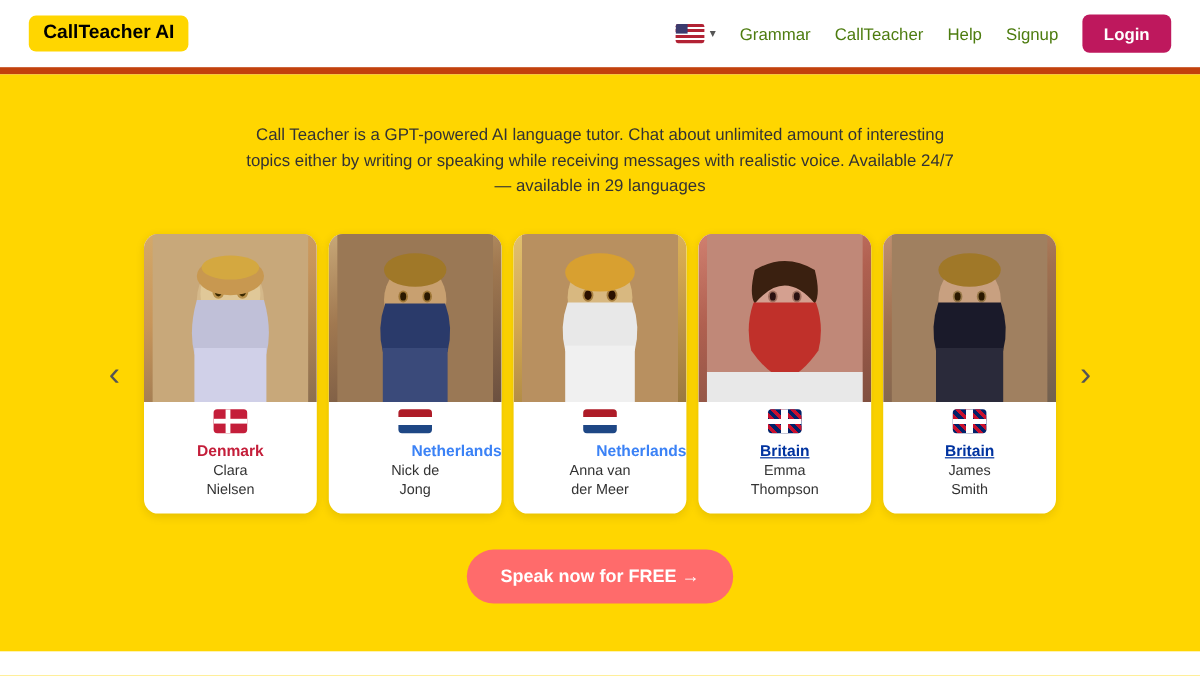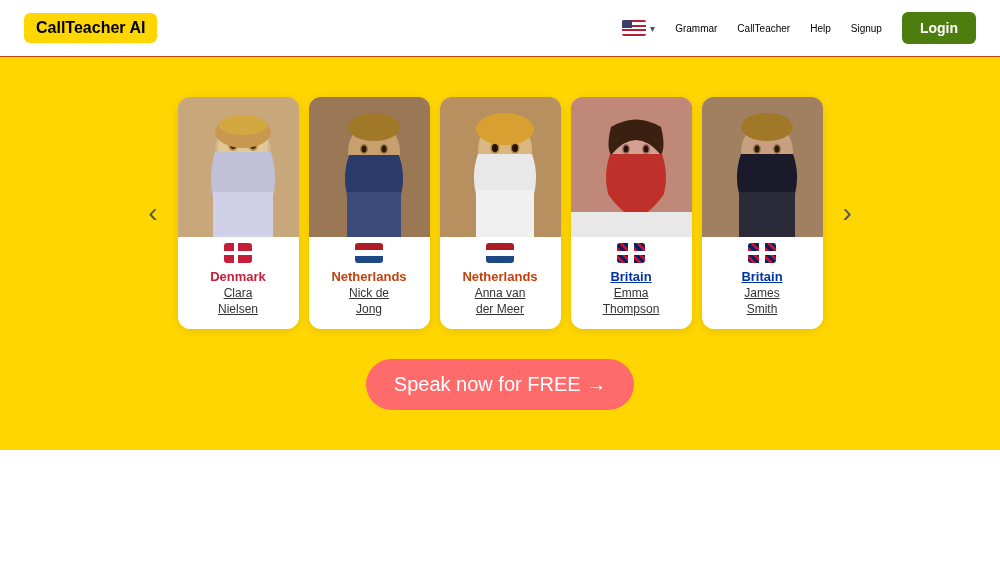--- a/index.html
+++ b/index.html
@@ -1,21 +1,21 @@
 <!DOCTYPE html>
 <html><head>
   <meta charset="utf-8">
   <style>
     * { box-sizing: border-box; margin: 0; padding: 0; }
     body { font-family: -apple-system, BlinkMacSystemFont, 'Segoe UI', Arial, sans-serif; width: 1000px; overflow-x: hidden; background: #fff; }
 
     
     .navbar {
       display: flex; align-items: center; justify-content: space-between;
-      padding: 12px 24px; background: #fff; border-bottom: 1px solid #c2410c;
+      padding: 12px 24px; background: #fff; border-bottom: 6px solid #c2410c;
     }
     .logo {
       background: #FFD600; padding: 6px 12px; border-radius: 6px;
       font-weight: 700; font-size: 16px; color: #000;
     }
     .nav-right { display: flex; align-items: center; gap: 20px; }
     .lang-selector {
       display: flex; align-items: center; gap: 4px; cursor: pointer;
       font-size: 14px;
     }
@@ -27,23 +27,23 @@
         #B22234 57.14%, #B22234 71.42%, #fff 71.42%, #fff 85.71%,
         #B22234 85.71%, #B22234 100%);
       border-radius: 2px;
       position: relative; overflow: hidden;
     }
     .flag-us::after {
       content: ''; position: absolute; top: 0; left: 0;
       width: 40%; height: 53%;
       background: #3C3B6E;
     }
-    .nav-link { font-size: 10px; color: #000000; cursor: pointer; text-decoration: none; }
+    .nav-link { font-size: 14px; color: #4d7c0f; cursor: pointer; text-decoration: none; }
     .login-btn {
-      background: #4d7c0f; color: #fff; border: none; padding: 8px 18px;
+      background: #be185d; color: #fff; border: none; padding: 8px 18px;
       border-radius: 6px; font-size: 14px; font-weight: 600; cursor: pointer;
     }
     .chevron-down { font-size: 10px; color: #555; }
 
     
     .hero {
       background: #FFD600; padding: 40px 60px 30px;
       text-align: center;
     }
     .hero-title {
@@ -61,44 +61,44 @@
     }
     .carousel-arrow {
       font-size: 28px; font-weight: 300; color: #555; cursor: pointer;
       background: none; border: none; padding: 10px;
     }
     .carousel-cards {
       display: flex; gap: 10px;
     }
     .card {
       background: #fff; border-radius: 12px; overflow: hidden;
-      width: 121px; text-align: center;
+      width: 144px; text-align: center;
       box-shadow: 0 2px 8px rgba(0,0,0,0.1);
       padding-bottom: 12px;
     }
     
     .card-img-placeholder {
       width: 100%; height: 140px;
       display: block;
     }
     .card-country {
       font-size: 13px; font-weight: 700; margin-bottom: 2px;
     }
     .card-name {
-      font-size: 12px; color: #333; line-height: 1.3; text-decoration: underline;
+      font-size: 12px; color: #333; line-height: 1.3;
     }
     .denmark-color { color: #C41E3A; }
-    .netherlands-color { color: #c2410c; }
+    .netherlands-color { color: #3b82f6; text-align: right; }
     .britain-color { color: #0033A0; text-decoration: underline; }
 
     
     .cta-btn {
       background: #FF6B6B; color: #fff; border: none;
       padding: 14px 28px; border-radius: 30px;
-      font-size: 20px; font-weight: 400; cursor: pointer;
+      font-size: 15px; font-weight: 700; cursor: pointer;
       display: inline-flex; align-items: center; gap: 8px;
     }
 
     
     .portrait-clara { background: linear-gradient(160deg, #d4a96a 0%, #c8955a 40%, #8b6e50 100%); }
     .portrait-nick { background: linear-gradient(160deg, #c8a878 0%, #a07850 40%, #6b5040 100%); }
     .portrait-anna { background: linear-gradient(160deg, #e0c070 0%, #d4a850 40%, #9a7840 100%); }
     .portrait-emma { background: linear-gradient(160deg, #d08070 0%, #b06050 40%, #805040 100%); }
     .portrait-james { background: linear-gradient(160deg, #c09070 0%, #a07050 40%, #706050 100%); }
 
@@ -154,20 +154,21 @@
     </div>
     <a class="nav-link">Grammar</a>
     <a class="nav-link">CallTeacher</a>
     <a class="nav-link">Help</a>
     <a class="nav-link">Signup</a>
     <button class="login-btn">Login</button>
   </div>
 </nav>
 
 <section class="hero">
+  <p class="hero-desc">Call Teacher is a GPT-powered AI language tutor. Chat about unlimited amount of interesting topics either by writing or speaking while receiving messages with realistic voice. Available 24/7 — available in 29 languages</p>
 
   <div class="carousel-wrapper">
     <button class="carousel-arrow">‹</button>
 
     <div class="carousel-cards">
 
       <div class="card">
         <div class="card-img-placeholder portrait-clara">
           <svg width="130" height="140" viewBox="0 0 130 140" xmlns="http://www.w3.org/2000/svg">
             <rect width="130" height="140" fill="#c8a87a"></rect>

